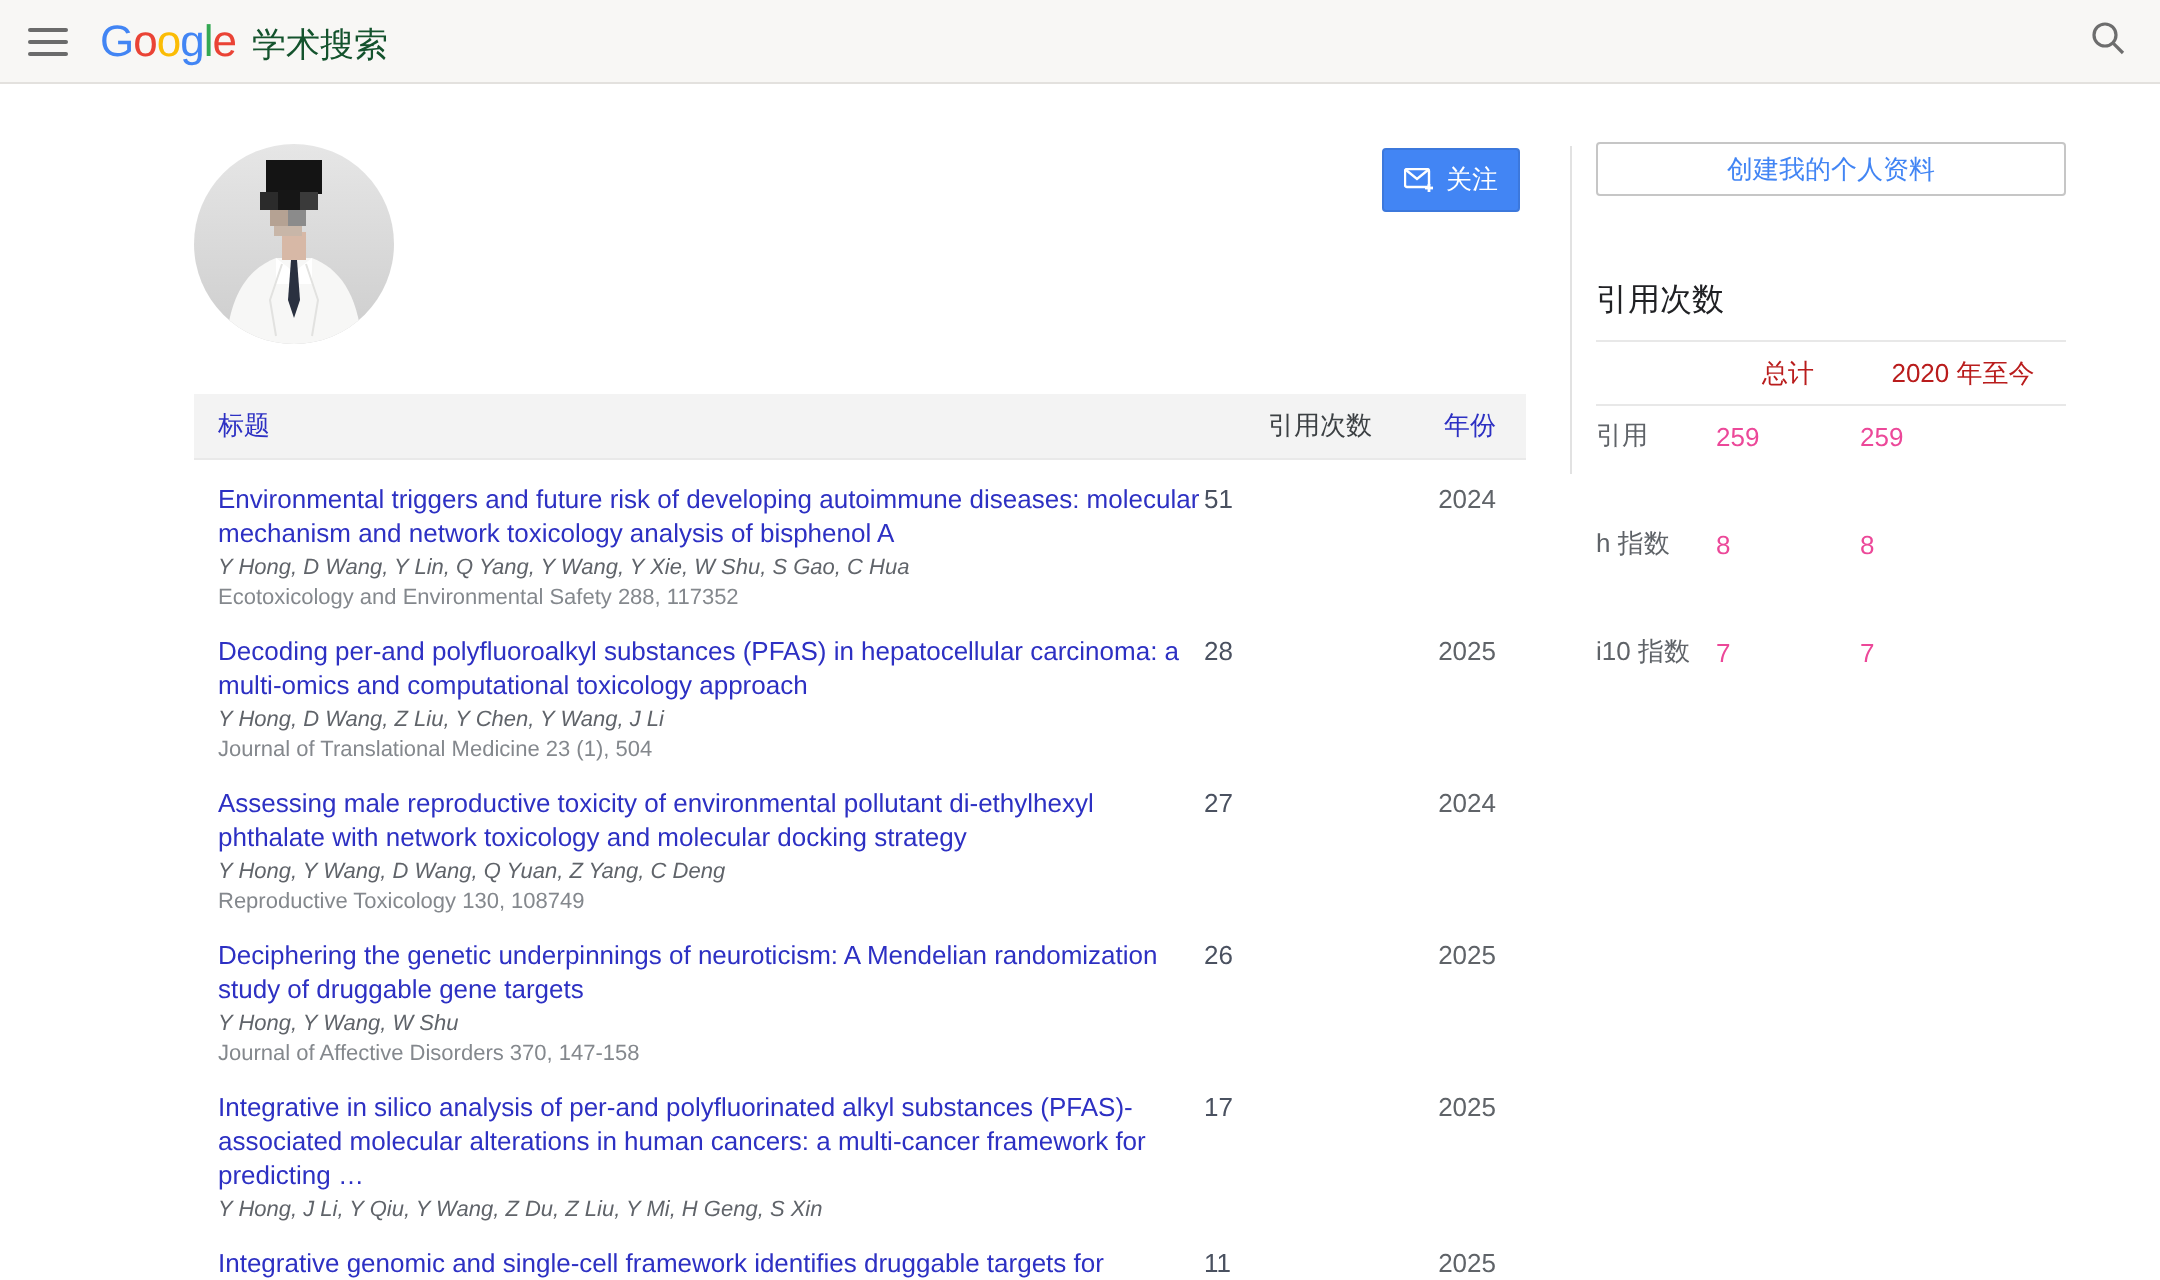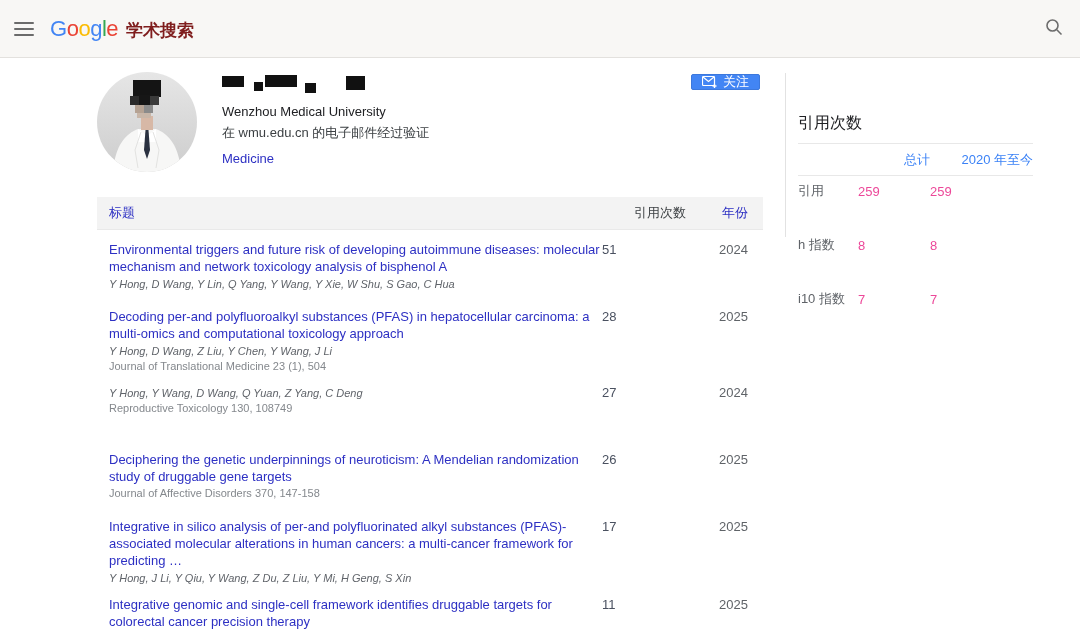--- a/index.html
+++ b/index.html
@@ -10,64 +10,64 @@
     color:#202124;
   }
   :root{
     --link:#2d30c3;
     --blue:#4285f4;
     --gray-icon:#5f6368;
   }
 
   
   .topbar{
-    position:absolute; left:0; top:0; width:1080px; height:58px;
+    position:absolute; left:0; top:0; width:1080px; height:42px;
     background:#f8f7f5; border-bottom:1px solid #e3e1de;
     display:flex; align-items:center;
   }
   .hamburger{ width:20px; height:14px; margin-left:14px; display:flex; flex-direction:column; justify-content:space-between; cursor:pointer; background:none; border:none; }
   .hamburger span{ display:block; height:2px; background:#6b6b6b; border-radius:1px; }
   .logo{ margin-left:16px; display:flex; align-items:baseline; }
   .logo-word{ font-size:22px; letter-spacing:-0.5px; }
   .gl-b{ color:#4285F4; } .gl-r{ color:#EA4335; } .gl-y{ color:#FBBC05; } .gl-g{ color:#34A853; }
-  .product{ margin-left:8px; font-size:17px; color:#7f1d1d;font-weight:bold; }
+  .product{ margin-left:8px; font-size:17px; color:#14532d; }
   .topbar-spacer{ flex:1; }
   .search-btn{ background:none; border:none; margin-right:16px; cursor:pointer; }
 
   
   .profile{ position:absolute; left:97px; top:70px; width:666px; height:115px; }
   .avatar{ position:absolute; left:0; top:2px; width:100px; height:100px; border-radius:50%; overflow:hidden; }
   .pinfo{ position:absolute; left:125px; top:4px; }
   .redaction{ display:flex; align-items:flex-start; height:22px; }
   .redaction i{ display:block; background:#111; }
   .rb1{ width:22px; height:11px; margin-top:2px; }
   .rb2{ width:9px;  height:9px;  margin-left:10px; margin-top:8px; }
   .rb3{ width:32px; height:12px; margin-left:2px; margin-top:1px; }
   .rb4{ width:11px; height:10px; margin-left:8px; margin-top:9px; }
   .rb5{ width:19px; height:14px; margin-left:30px; margin-top:2px; }
   .affil{ font-size:13px; color:#202124; margin-top:8px; }
   .verified{ font-size:13px; color:#3c4043; margin-top:5px; }
   .interest{ font-size:13px; color:var(--link); margin-top:9px; display:inline-block; text-decoration:none; cursor:pointer; }
   .follow-btn{
-    position:absolute; right:3px; top:4px; height:16px; padding:0 10px;
+    position:absolute; right:3px; top:4px; height:32px; padding:0 10px;
     background:var(--blue); border:1px solid #3c78dc; border-radius:2px;
     color:#fff; font-size:13px; display:flex; align-items:center; gap:6px; cursor:pointer;
   }
 
   
   .divider-v{ position:absolute; left:785px; top:73px; width:1px; height:164px; background:#e2e2e2; }
   .sidebar{ position:absolute; left:798px; top:71px; width:235px; }
   .create-btn{
     width:100%; height:27px; background:#fff; border:1px solid #c6c6c6; border-radius:2px;
     color:var(--blue); font-size:13px; cursor:pointer;
   }
   .cites{ margin-top:42px; }
   .cites-head{ font-size:16px; color:#202124; padding-bottom:9px; border-bottom:1px solid #e8e8e8; }
   .cites-table{ width:100%; border-collapse:collapse; font-size:13px; }
-  .cites-table th{ font-weight:400; color:#3b82f6; text-align:right; padding:7px 0 6px 0; border-bottom:1px solid #e8e8e8; }
+  .cites-table th{ font-weight:400; color:#b91c1c; text-align:center; padding:7px 0 6px 0; border-bottom:1px solid #e8e8e8; }
   .cites-table td{ padding:18px 0; }
   .cites-table .lbl{ text-align:left; color:#5f6368; }
   .cites-table .val{ color:#ec4899; }
   .cites-table th.c1, .cites-table td.c1{ width:72px; }
   .cites-table th.c2, .cites-table td.c2{ width:103px; }
   .cites-table tbody tr:first-child td{ padding-top:6px; }
 
   
   .articles{ position:absolute; left:97px; top:197px; width:666px; }
   .a-header{
@@ -129,45 +129,34 @@
 
       <rect x="36" y="8" width="28" height="17" fill="#141414"></rect>
       <rect x="33" y="24" width="9" height="9" fill="#2b2b2b"></rect>
       <rect x="42" y="23" width="11" height="10" fill="#161616"></rect>
       <rect x="53" y="24" width="9" height="9" fill="#3a3a3a"></rect>
       <rect x="38" y="33" width="9" height="8" fill="#b5a293"></rect>
       <rect x="47" y="33" width="9" height="8" fill="#8b8b8b"></rect>
       <rect x="40" y="41" width="14" height="5" fill="#c8b6a8"></rect>
     </svg>
   </div>
-  <div class="pinfo">
-    <div class="redaction">
-      <i class="rb1"></i>
-        <i class="rb2"></i>
-        <i class="rb3"></i>
-        <i class="rb4"></i>
-        <i class="rb5"></i>
-    </div>
-    <div class="affil">Wenzhou Medical University</div>
-    <div class="verified">在 wmu.edu.cn 的电子邮件经过验证</div>
-    <a class="interest">Medicine</a>
-  </div>
   <button class="follow-btn">
     <svg width="15" height="12" viewBox="0 0 15 12">
         <rect x="0.5" y="0.5" width="12" height="9" rx="1" fill="none" stroke="#fff" stroke-width="1.2"></rect>
         <path d="M1,1 L6.5,5.5 L12,1" fill="none" stroke="#fff" stroke-width="1.2"></path>
         <line x1="12.5" y1="8" x2="12.5" y2="12" stroke="#fff" stroke-width="1.4"></line>
         <line x1="10.5" y1="10" x2="14.5" y2="10" stroke="#fff" stroke-width="1.4"></line>
       </svg>
     <span>关注</span>
   </button>
 </div>
 
 <div class="divider-v"></div>
 <div class="sidebar">
+  <button class="create-btn">创建我的个人资料</button>
   <div class="cites">
     <div class="cites-head">引用次数</div>
     <table class="cites-table">
       <thead>
         <tr>
           <th></th>
           <th class="c1">总计</th>
           <th class="c2">2020 年至今</th>
         </tr>
       </thead>
@@ -196,47 +185,50 @@
   <div class="a-header">
     <span class="h-title">标题</span>
     <span class="h-cited">引用次数</span>
     <span class="h-year">年份</span>
   </div>
 
   <div class="a-row">
     <div class="a-main">
       <a class="a-title">Environmental triggers and future risk of developing autoimmune diseases: molecular mechanism and network toxicology analysis of bisphenol A</a>
       <div class="a-authors">Y Hong, D Wang, Y Lin, Q Yang, Y Wang, Y Xie, W Shu, S Gao, C Hua</div>
+      <div class="a-venue">Ecotoxicology and Environmental Safety 288, 117352</div>
     </div>
     <a class="a-cited">51</a>
     <span class="a-year">2024</span>
   </div>
 
   <div class="a-row">
     <div class="a-main">
       <a class="a-title">Decoding per-and polyfluoroalkyl substances (PFAS) in hepatocellular carcinoma: a multi-omics and computational toxicology approach</a>
       <div class="a-authors">Y Hong, D Wang, Z Liu, Y Chen, Y Wang, J Li</div>
       <div class="a-venue">Journal of Translational Medicine 23 (1), 504</div>
     </div>
     <a class="a-cited">28</a>
     <span class="a-year">2025</span>
   </div>
 
   <div class="a-row">
     <div class="a-main">
+      <a class="a-title">Assessing male reproductive toxicity of environmental pollutant di-ethylhexyl phthalate with network toxicology and molecular docking strategy</a>
       <div class="a-authors">Y Hong, Y Wang, D Wang, Q Yuan, Z Yang, C Deng</div>
       <div class="a-venue">Reproductive Toxicology 130, 108749</div>
     </div>
     <a class="a-cited">27</a>
     <span class="a-year">2024</span>
   </div>
 
   <div class="a-row">
     <div class="a-main">
       <a class="a-title">Deciphering the genetic underpinnings of neuroticism: A Mendelian randomization study of druggable gene targets</a>
+      <div class="a-authors">Y Hong, Y Wang, W Shu</div>
       <div class="a-venue">Journal of Affective Disorders 370, 147-158</div>
     </div>
     <a class="a-cited">26</a>
     <span class="a-year">2025</span>
   </div>
 
   <div class="a-row">
     <div class="a-main">
       <a class="a-title">Integrative in silico analysis of per-and polyfluorinated alkyl substances (PFAS)-associated molecular alterations in human cancers: a multi-cancer framework for predicting …</a>
       <div class="a-authors">Y Hong, J Li, Y Qiu, Y Wang, Z Du, Z Liu, Y Mi, H Geng, S Xin</div>

